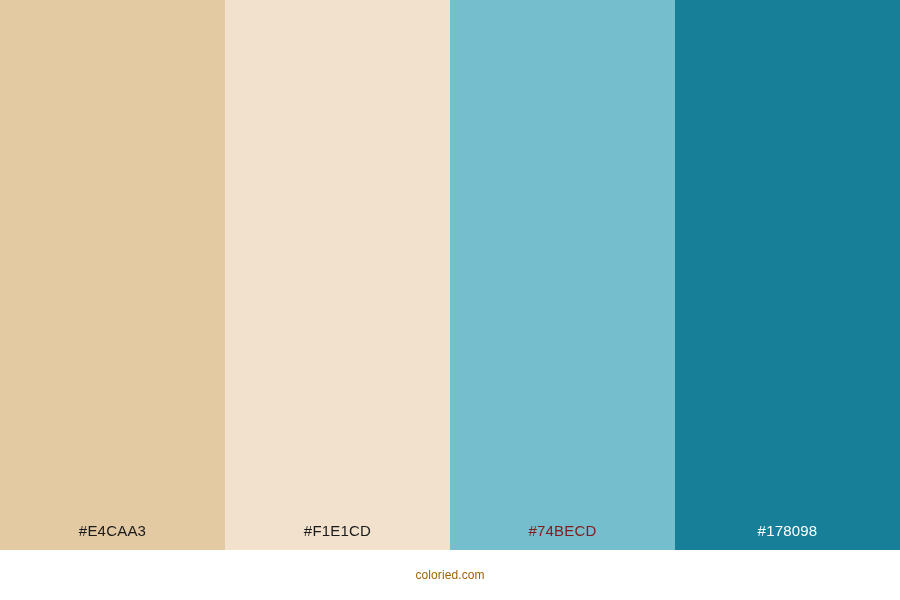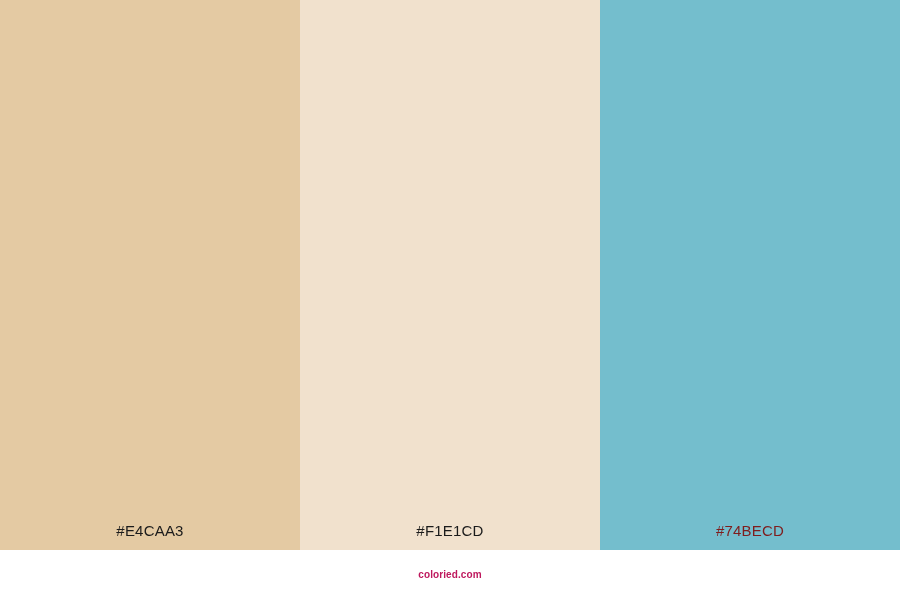--- a/index.html
+++ b/index.html
@@ -51,23 +51,23 @@
   .footer-bar {
     width: 900px;
     height: 50px;
     background: #ffffff;
     display: flex;
     align-items: center;
     justify-content: center;
   }
   .footer-text {
     font-family: "Liberation Sans", sans-serif;
-    font-size: 10px;
-    font-weight: 700;
-    color: #be185d;
+    font-size: 12px;
+    font-weight: 400;
+    color: #a16207;
     letter-spacing: 0.1px;
     line-height: 1;
   }
 </style>
 </head>
 <body>
 
 <div class="palette-page">
 
   <div class="swatch-strip">
@@ -78,20 +78,23 @@
 
     <div class="swatch" style="background-color: rgb(241, 225, 205);">
       <span class="swatch-label" style="color: rgb(27, 27, 27);">#F1E1CD</span>
     </div>
 
     <div class="swatch" style="background-color: rgb(116, 190, 205);">
       <span class="swatch-label" style="color: #7f1d1d;">#74BECD</span>
     </div>
 
 
+    <div class="swatch" style="background-color: rgb(23, 128, 152);">
+      <span class="swatch-label" style="color: rgb(255, 255, 255);">#178098</span>
+    </div>
 
   </div>
 
   <div class="footer-bar">
     <span class="footer-text">coloried.com</span>
   </div>
 
 </div>
 
 </body></html>

